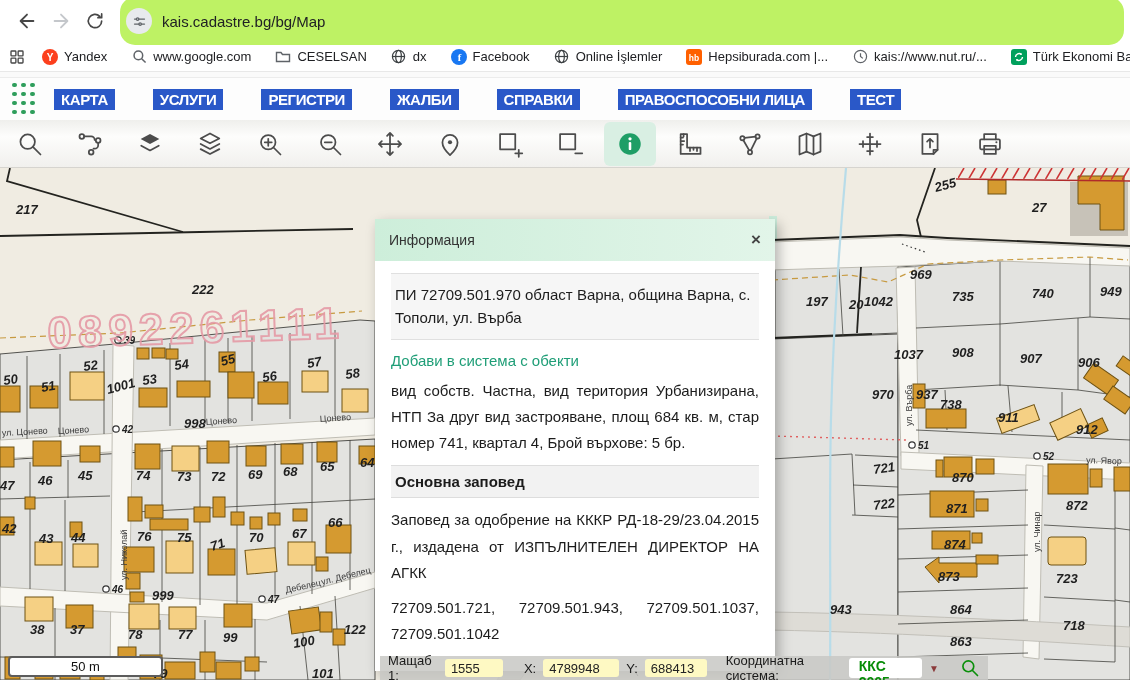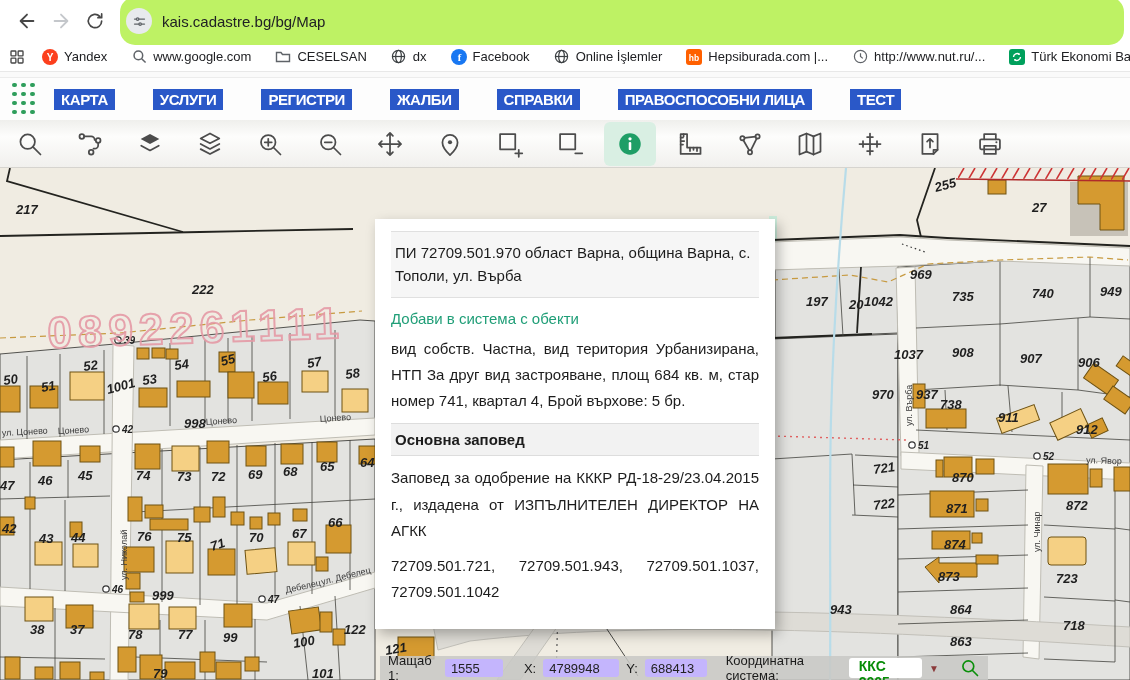--- a/index.html
+++ b/index.html
@@ -56,21 +56,21 @@
   .popup-header span:first-child { font-size:14px; color:#333; }
   .popup-close { font-size:17px; color:#444; cursor:pointer; font-weight:bold; }
   .popup-body { padding:12px 16px 14px; }
   .obj-title { background:#f6f6f6; border-top:1px solid #e0e0e0; border-bottom:1px solid #e0e0e0; padding:9px 4px; font-weight:normal; line-height:1.55; }
   .add-link { display:block; color:#1f9e77; margin:12px 0 2px; text-decoration:none; cursor:pointer; }
   .details { margin:9px 0; line-height:1.75; text-align:justify; }
   .sec-h { font-weight:bold; background:#f2f2f2; border-top:1px solid #ddd; border-bottom:1px solid #ddd; padding:7px 4px; margin-top:6px; }
 
   
   .statusbar { position:absolute; left:380px; bottom:0; width:608px; height:24px; background:rgba(200,200,196,.85); display:flex; align-items:center; gap:7px; padding:0 8px; font-size:13px; color:#1a1a1a; }
-  .statusbar input { border:none; border-radius:3px; height:18px; background:#c4b5fd; padding:0 6px; font-size:13px; font-family:inherit; color:#222; }
+  .statusbar input { border:none; border-radius:3px; height:18px; background:#fef9c3; padding:0 6px; font-size:13px; font-family:inherit; color:#222; }
   .in-scale { width:58px; } .in-x { width:76px; } .in-y { width:62px; }
   .crs-box { background:#fff; border-radius:3px; height:20px; display:flex; align-items:flex-start; padding:0 10px; font-weight:bold; font-size:14px; color:#068c06; cursor:pointer; }
   .crs-caret { font-size:10px; color:#8b3a3a; cursor:pointer; }
   .sb-search { margin-left:14px; cursor:pointer; display:flex; }
   .scalebar { position:absolute; left:8px; bottom:3px; width:155px; height:21px; background:#fff; border:2px solid #5c5c5c; border-radius:4px; display:flex; align-items:center; justify-content:center; font-size:13px; color:#111; }
 </style>
 </head>
 <body>
 
 <div class="screen">
@@ -178,21 +178,21 @@
           </span>
           <span class="bm-label">Hepsiburada.com |...</span>
         </span>
         <span class="bm">
           <span class="bm-ic">
             <svg width="15" height="15" viewBox="0 0 16 16" fill="none" stroke="#5f6368" stroke-width="1.3">
               <circle cx="8" cy="8" r="6.5"></circle>
               <path d="M8 4.5V8l2.5 2"></path>
             </svg>
           </span>
-          <span class="bm-label">http://www.nut.ru/...</span>
+          <span class="bm-label">kais://www.nut.ru/...</span>
         </span>
         <span class="bm">
           <span class="bm-ic">
             <svg width="16" height="16" viewBox="0 0 16 16">
               <rect width="16" height="16" rx="3" fill="#00a05c"></rect>
               <path d="M4.5 8a3.5 3.5 0 0 1 6-2.4M11.5 8a3.5 3.5 0 0 1-6 2.4" stroke="#fff" stroke-width="1.4" fill="none"></path>
               <path d="M10 3.8l1 1.9-2 .3zM6 12.2l-1-1.9 2-.3z" fill="#fff"></path>
             </svg>
           </span>
           <span class="bm-label">Türk Ekonomi Bank...</span>
@@ -579,30 +579,37 @@
           <text x="918" y="281" class="ptlab">51</text>
           <circle cx="1037" cy="288" r="3.2" fill="#fff" stroke="#333" stroke-width="1.2"></circle>
           <text x="1043" y="292" class="ptlab">52</text>
         </g>
       <g id="wm-layer">
           <text x="48" y="180" class="wm" transform="rotate(-2 48 180)">0892261111</text>
         </g>
     </svg>
 
     <div class="popup">
+      <div class="popup-header">
+        <span>Информация</span>
+        <span class="popup-close">×</span>
+      </div>
       <div class="popup-body">
         <div class="obj-title">ПИ 72709.501.970 област Варна, община Варна, с. Тополи, ул. Върба</div>
         <a class="add-link">Добави в система с обекти</a>
         <p class="details">вид собств. Частна, вид територия Урбанизирана, НТП За друг вид застрояване, площ 684 кв. м, стар номер 741, квартал 4, Брой върхове: 5 бр.</p>
         <div class="sec-h">Основна заповед</div>
         <p class="details">Заповед за одобрение на КККР РД-18-29/23.04.2015 г., издадена от ИЗПЪЛНИТЕЛЕН ДИРЕКТОР НА АГКК</p>
         <p class="details">72709.501.721, 72709.501.943, 72709.501.1037, 72709.501.1042</p>
       </div>
     </div>
 
+    <div class="scalebar">
+        <span>50 m</span>
+      </div>
 
     <div class="statusbar">
       <span>Мащаб 1:</span>
       <input class="in-scale" value="1555" style="">
       <span style="margin-left:14px">X:</span>
       <input class="in-x" value="4789948" style="">
       <span>Y:</span>
       <input class="in-y" value="688413" style="">
       <span style="margin-left:12px">Координатна система:</span>
       <div class="crs-box">

